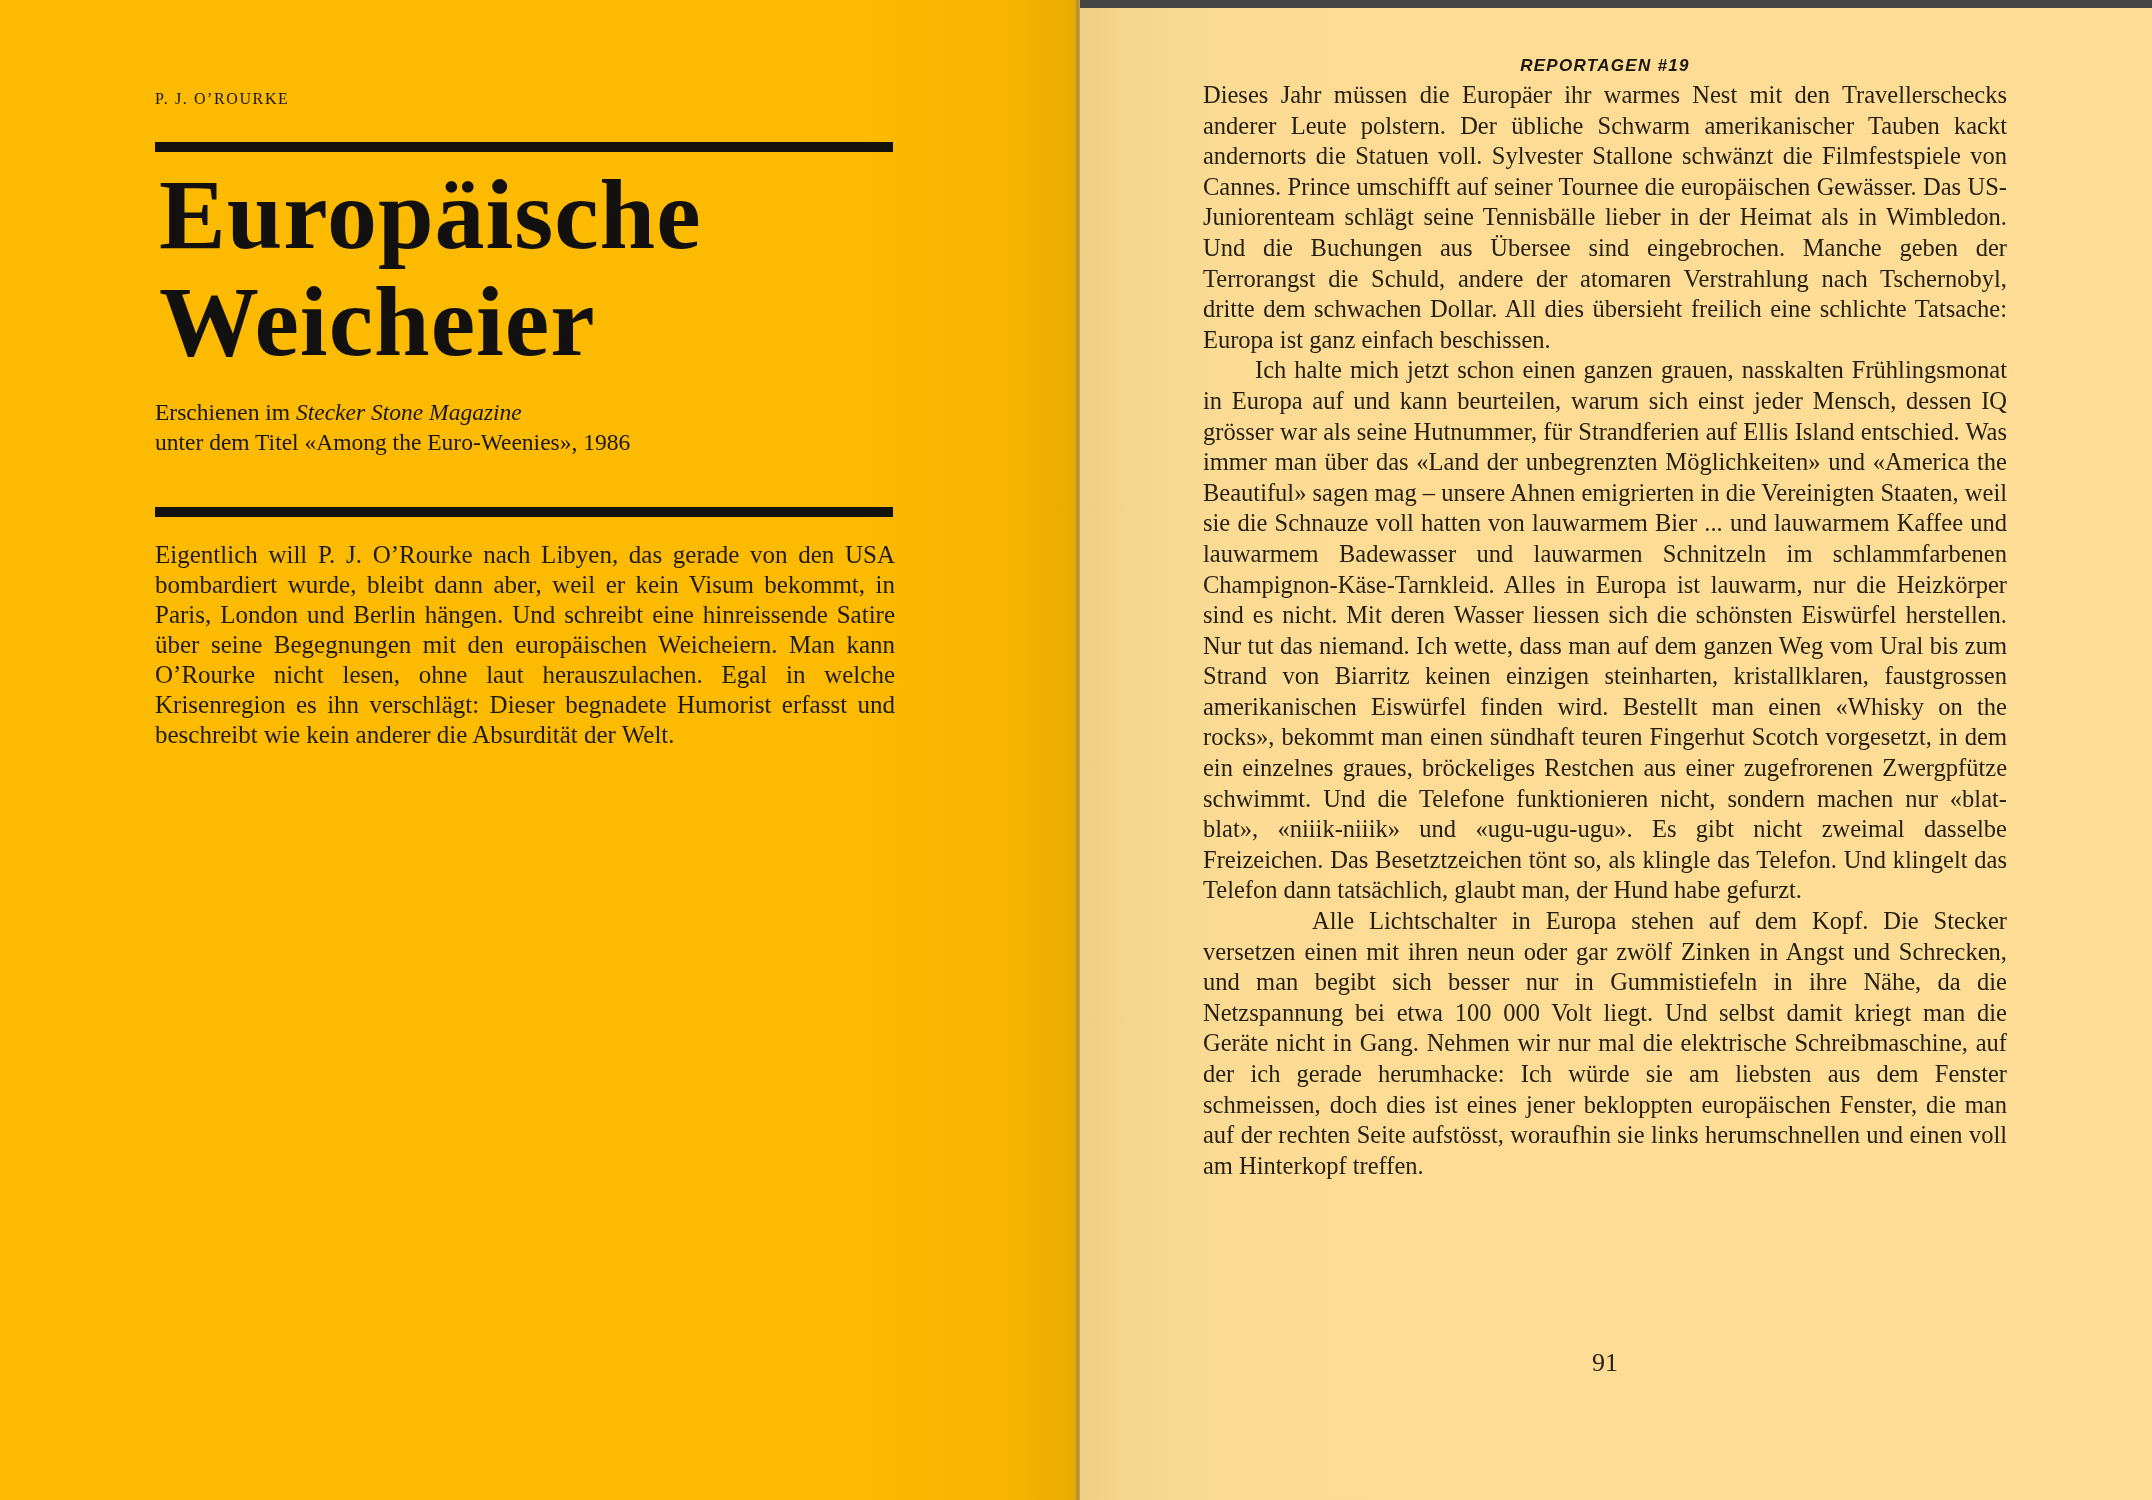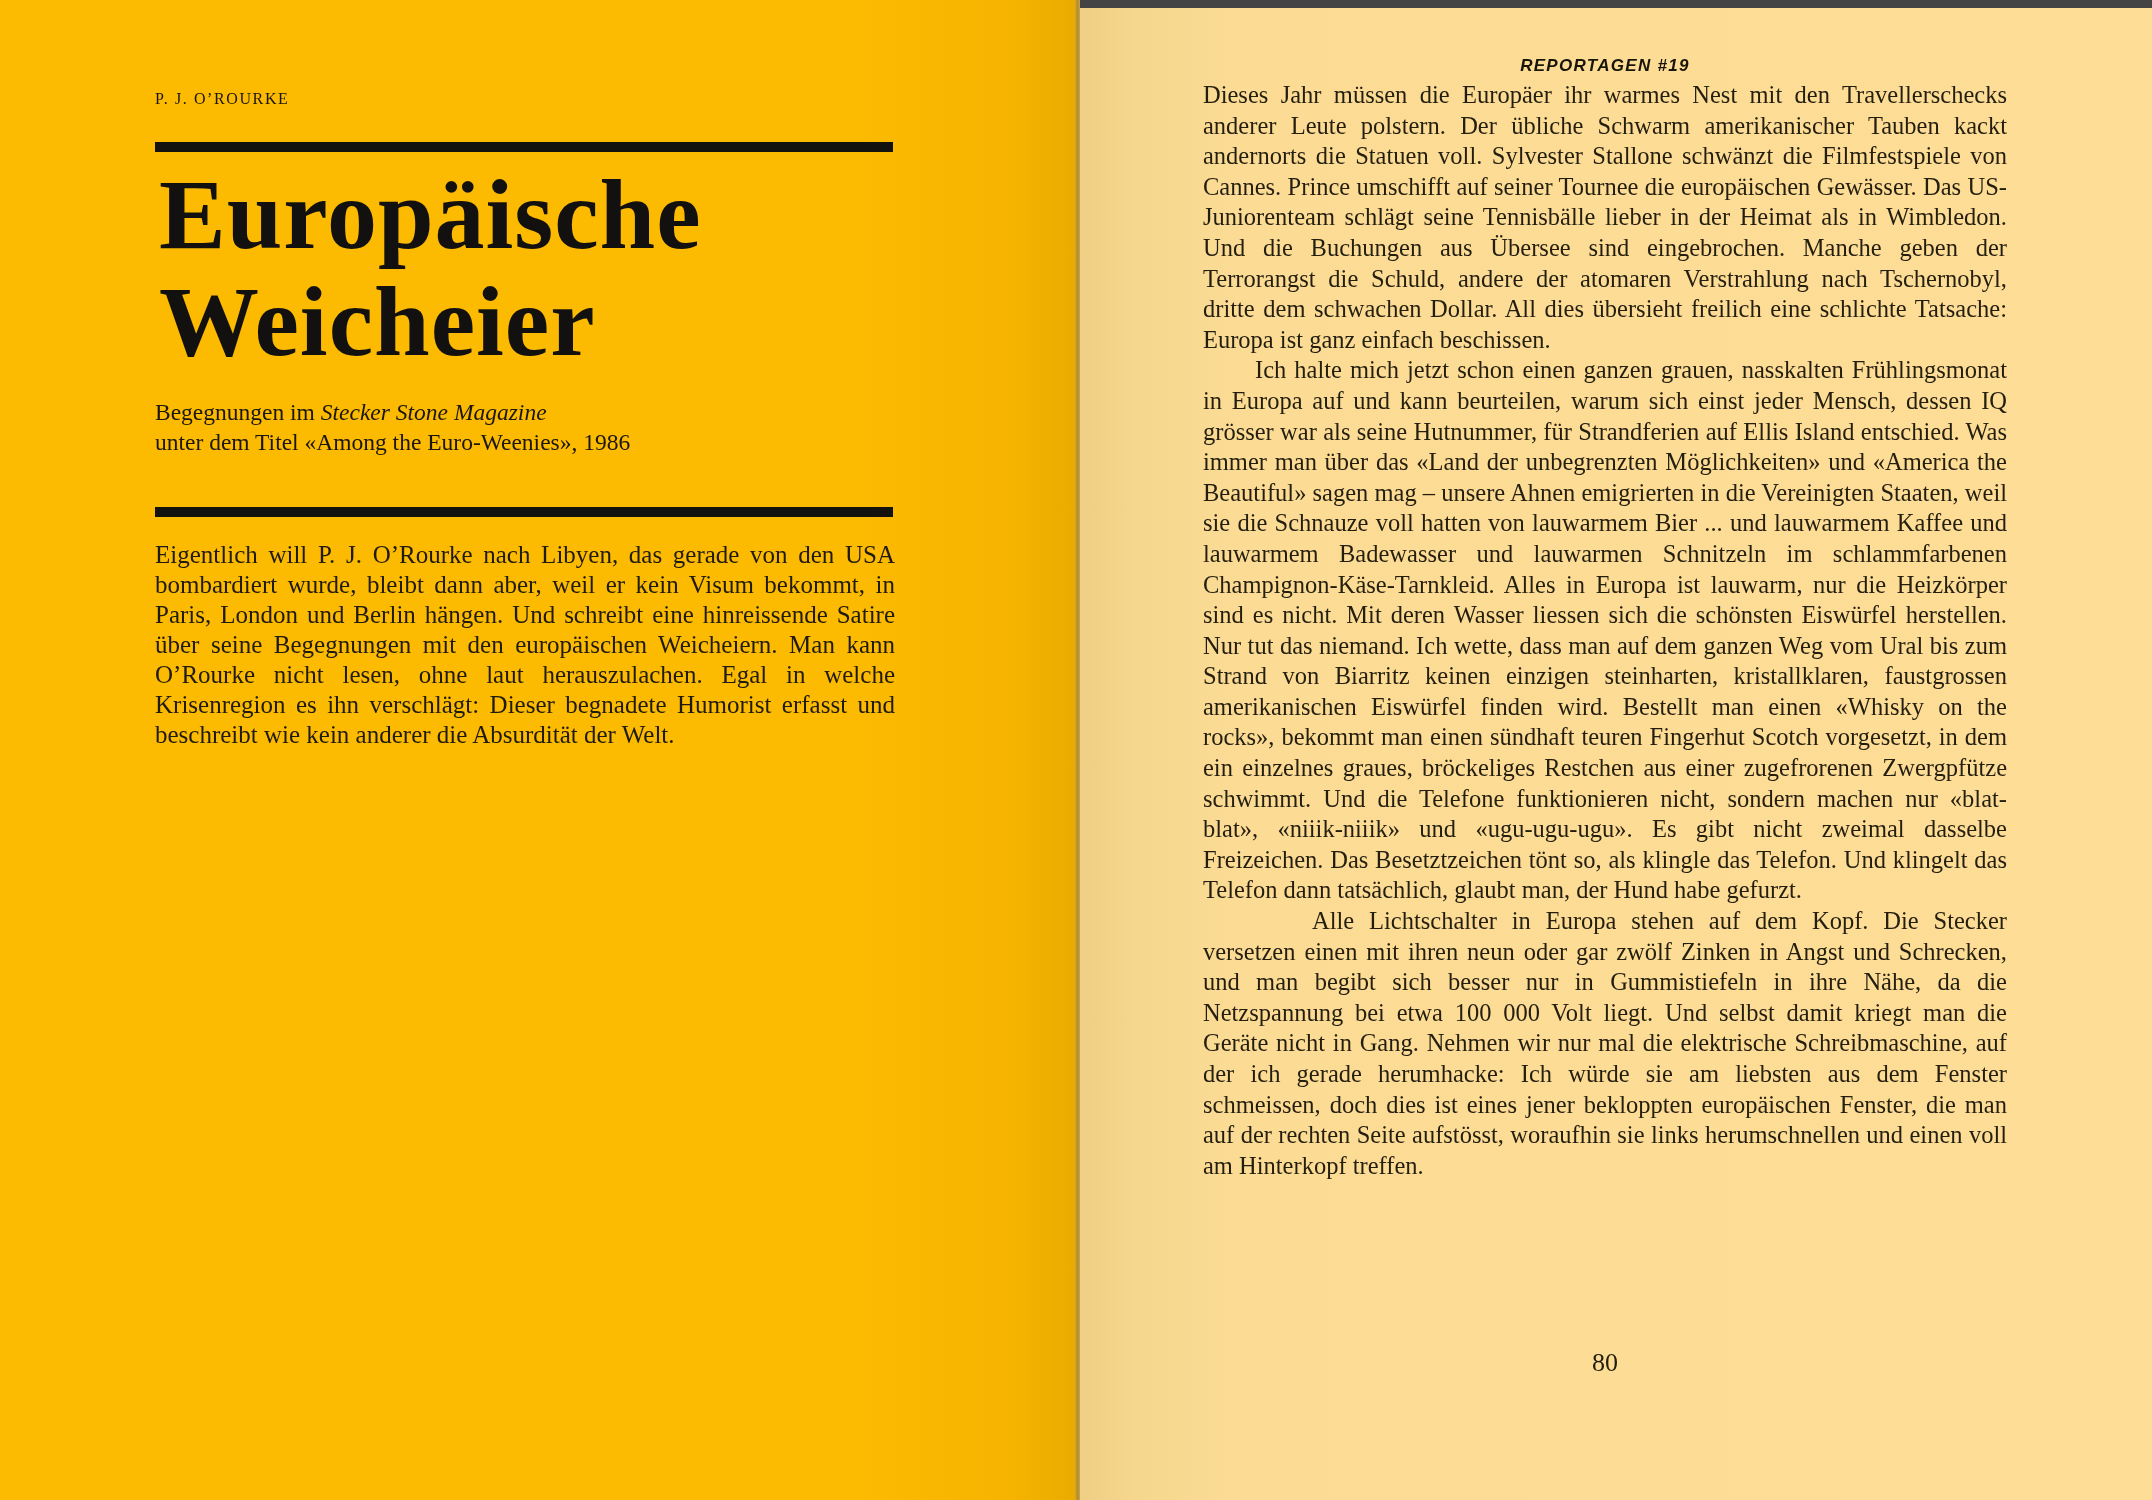--- a/index.html
+++ b/index.html
@@ -94,37 +94,37 @@
 
     <div class="rule rule-top"></div>
 
     <h1 class="headline" style="margin:9px;">
       <span>Europäische</span><br>
       <span>Weicheier</span>
     </h1>
 
     <div class="subtitle">
       <div>
-        <span>Begegnungen im </span><span class="ital">Stecker Stone Magazine</span>
+        <span>Erschienen im </span><span class="ital">Stecker Stone Magazine</span>
       </div>
       <div>unter dem Titel «Among the Euro-Weenies», 1986</div>
     </div>
 
     <div class="rule rule-mid"></div>
 
     <div class="intro">Eigentlich will P. J. O’Rourke nach Libyen, das gerade von den USA bombardiert wurde, bleibt dann aber, weil er kein Visum bekommt, in Paris, London und Berlin hängen. Und schreibt eine hinreissende Satire über seine Begegnungen mit den europäischen Weicheiern. Man kann O’Rourke nicht lesen, ohne laut herauszulachen. Egal in welche Krisenregion es ihn verschlägt: Dieser begnadete Humorist erfasst und beschreibt wie kein anderer die Absurdität der Welt.</div>
   </div>
 
   <div class="spine"></div>
 
   <div class="page-right">
     <div class="running-head">REPORTAGEN #19</div>
 
     <div class="bodycol">
       <p class="p1">Dieses Jahr müssen die Europäer ihr warmes Nest mit den Travellerschecks anderer Leute polstern. Der übliche Schwarm amerikanischer Tauben kackt andernorts die Statuen voll. Sylvester Stallone schwänzt die Filmfestspiele von Cannes. Prince umschifft auf seiner Tournee die europäischen Gewässer. Das US-Juniorenteam schlägt seine Tennisbälle lieber in der Heimat als in Wimbledon. Und die Buchungen aus Übersee sind eingebrochen. Manche geben der Terrorangst die Schuld, andere der atomaren Verstrahlung nach Tschernobyl, dritte dem schwachen Dollar. All dies übersieht freilich eine schlichte Tatsache: Europa ist ganz einfach beschissen.</p>
       <p class="p2">Ich halte mich jetzt schon einen ganzen grauen, nasskalten Frühlingsmonat in Europa auf und kann beurteilen, warum sich einst jeder Mensch, dessen IQ grösser war als seine Hutnummer, für Strandferien auf Ellis Island entschied. Was immer man über das «Land der unbegrenzten Möglichkeiten» und «America the Beautiful» sagen mag – unsere Ahnen emigrierten in die Vereinigten Staaten, weil sie die Schnauze voll hatten von lauwarmem Bier ... und lauwarmem Kaffee und lauwarmem Badewasser und lauwarmen Schnitzeln im schlammfarbenen Champignon-Käse-Tarnkleid. Alles in Europa ist lauwarm, nur die Heizkörper sind es nicht. Mit deren Wasser liessen sich die schönsten Eiswürfel herstellen. Nur tut das niemand. Ich wette, dass man auf dem ganzen Weg vom Ural bis zum Strand von Biarritz keinen einzigen steinharten, kristallklaren, faustgrossen amerikanischen Eiswürfel finden wird. Bestellt man einen «Whisky on the rocks», bekommt man einen sündhaft teuren Fingerhut Scotch vorgesetzt, in dem ein einzelnes graues, bröckeliges Restchen aus einer zugefrorenen Zwergpfütze schwimmt. Und die Telefone funktionieren nicht, sondern machen nur «blat-blat», «niiik-niiik» und «ugu-ugu-ugu». Es gibt nicht zweimal dasselbe Freizeichen. Das Besetztzeichen tönt so, als klingle das Telefon. Und klingelt das Telefon dann tatsächlich, glaubt man, der Hund habe gefurzt.</p>
       <p class="p3">Alle Lichtschalter in Europa stehen auf dem Kopf. Die Stecker versetzen einen mit ihren neun oder gar zwölf Zinken in Angst und Schrecken, und man begibt sich besser nur in Gummistiefeln in ihre Nähe, da die Netzspannung bei etwa 100 000 Volt liegt. Und selbst damit kriegt man die Geräte nicht in Gang. Nehmen wir nur mal die elektrische Schreibmaschine, auf der ich gerade herumhacke: Ich würde sie am liebsten aus dem Fenster schmeissen, doch dies ist eines jener bekloppten europäischen Fenster, die man auf der rechten Seite aufstösst, woraufhin sie links herumschnellen und einen voll am Hinterkopf treffen.</p>
     </div>
 
-    <div class="folio">80</div>
+    <div class="folio">91</div>
   </div>
 
 </div>
 
 </body></html>

